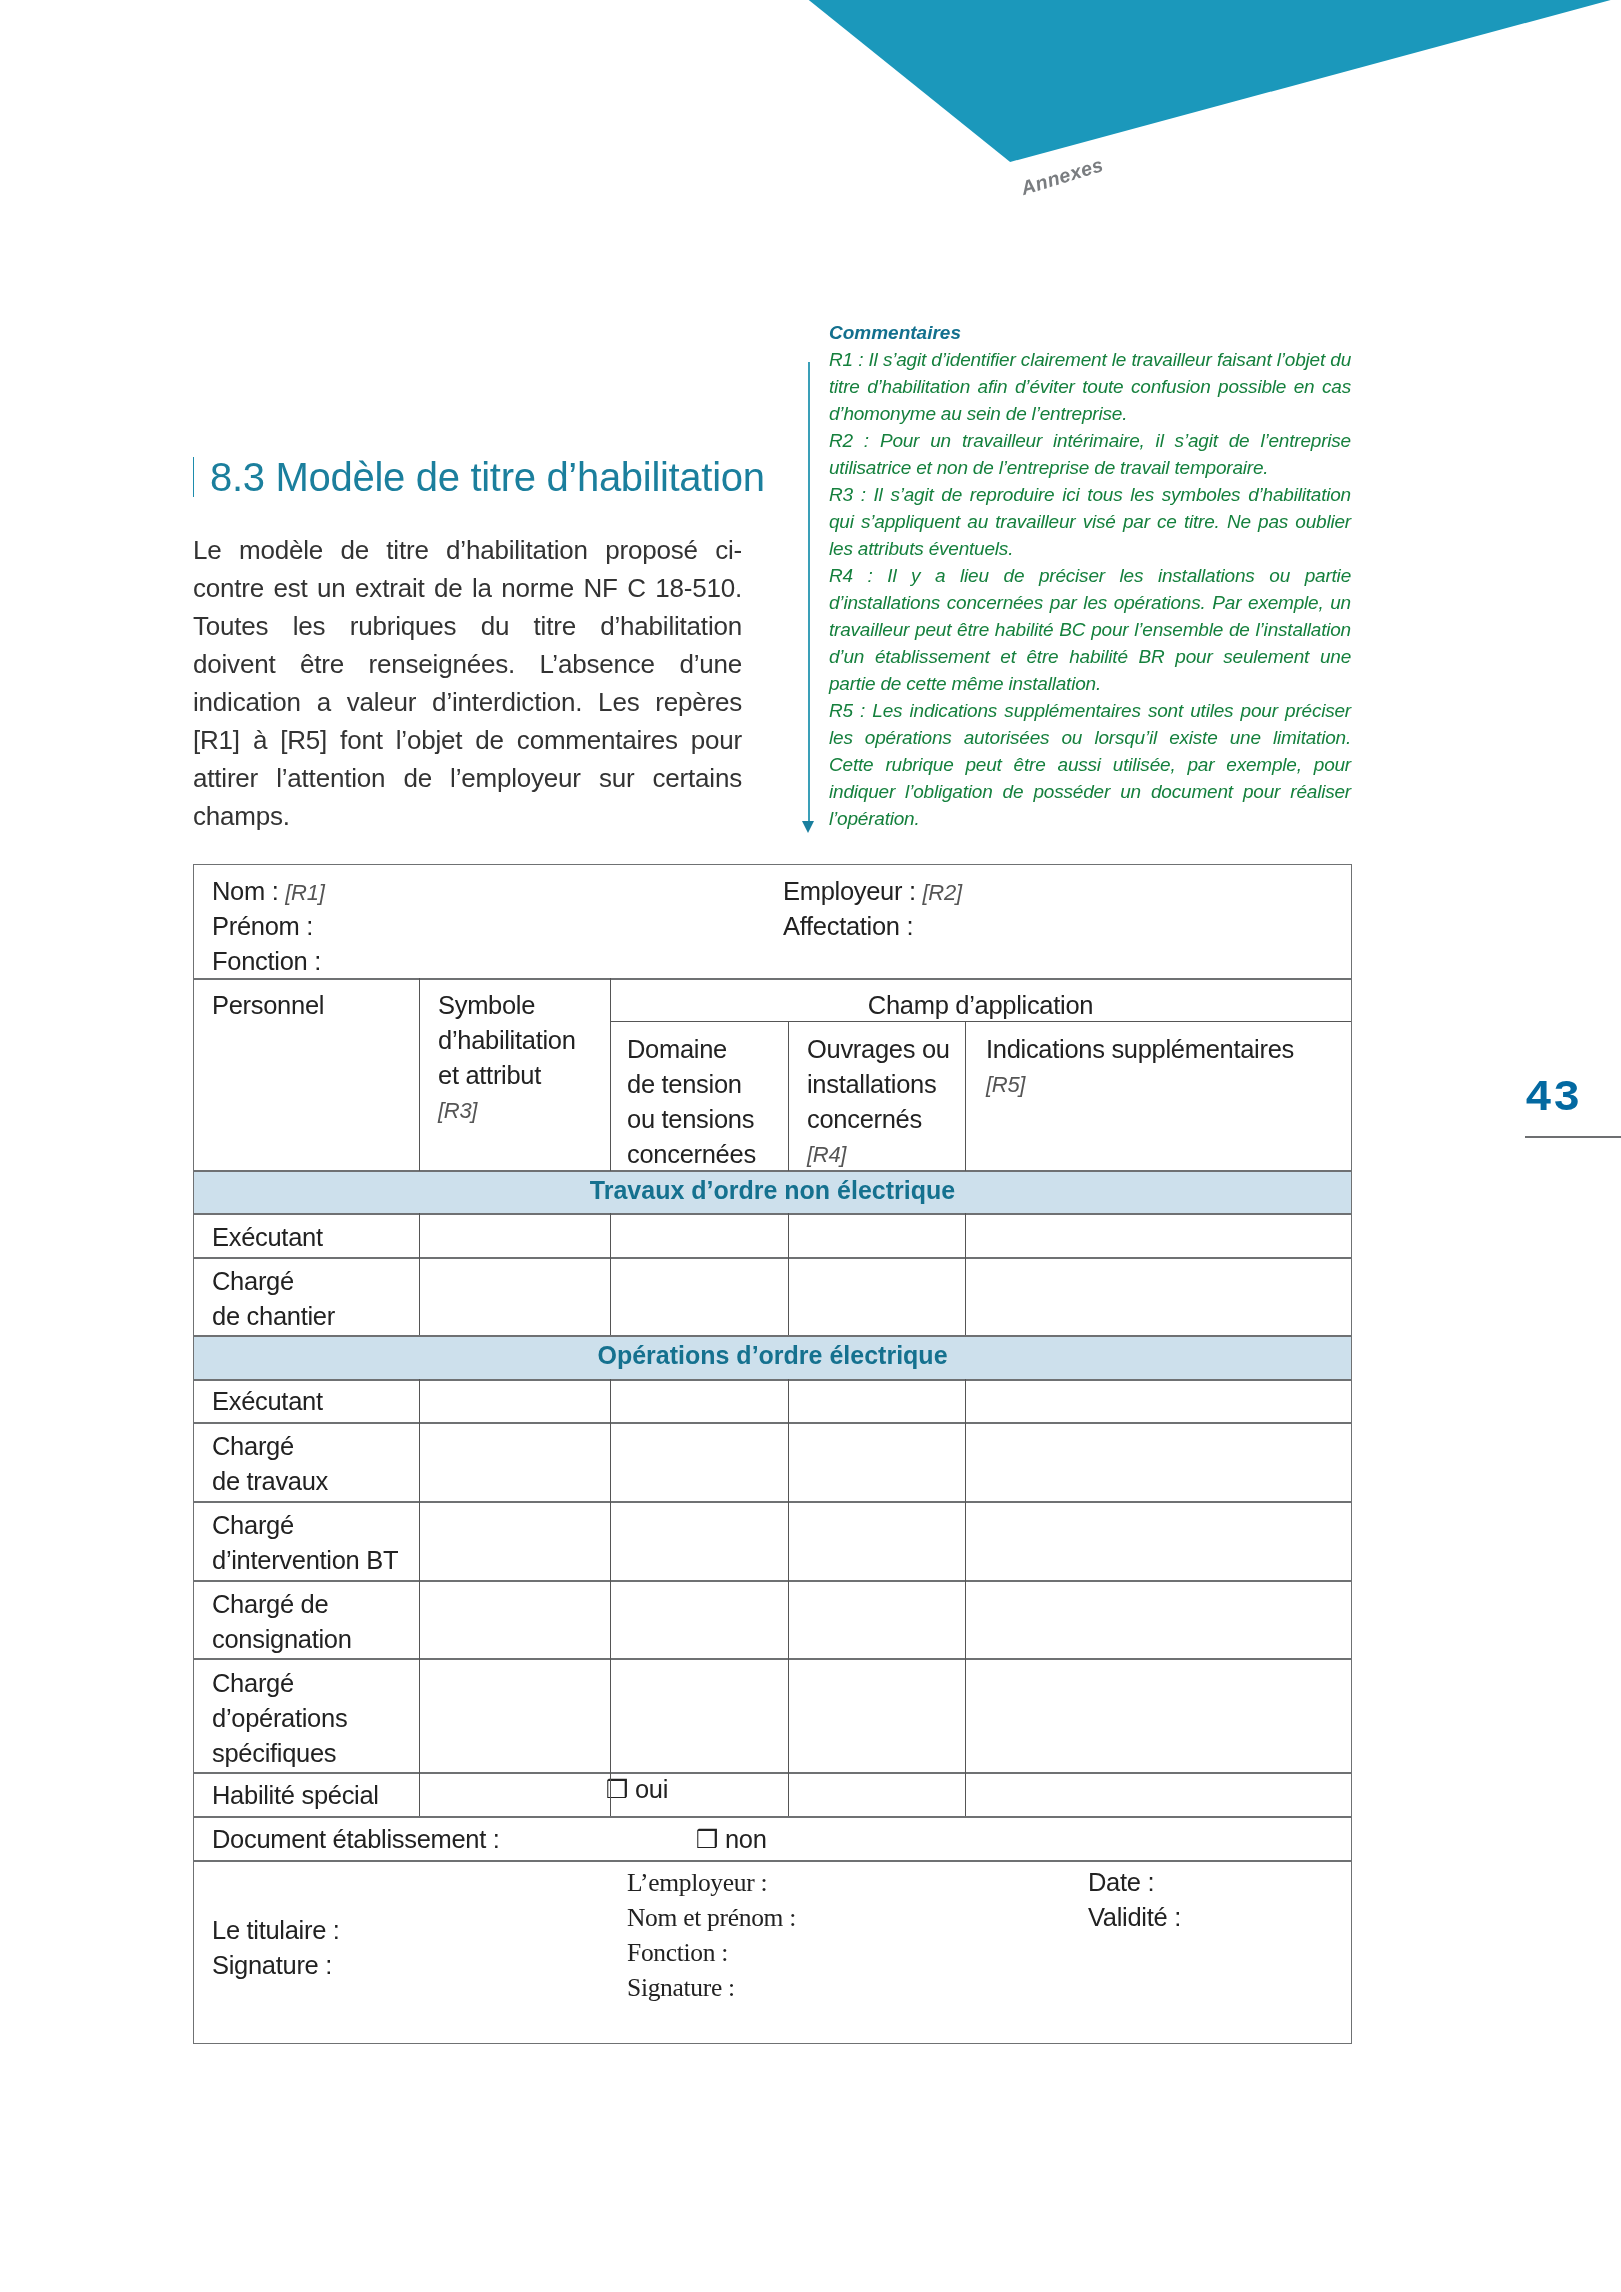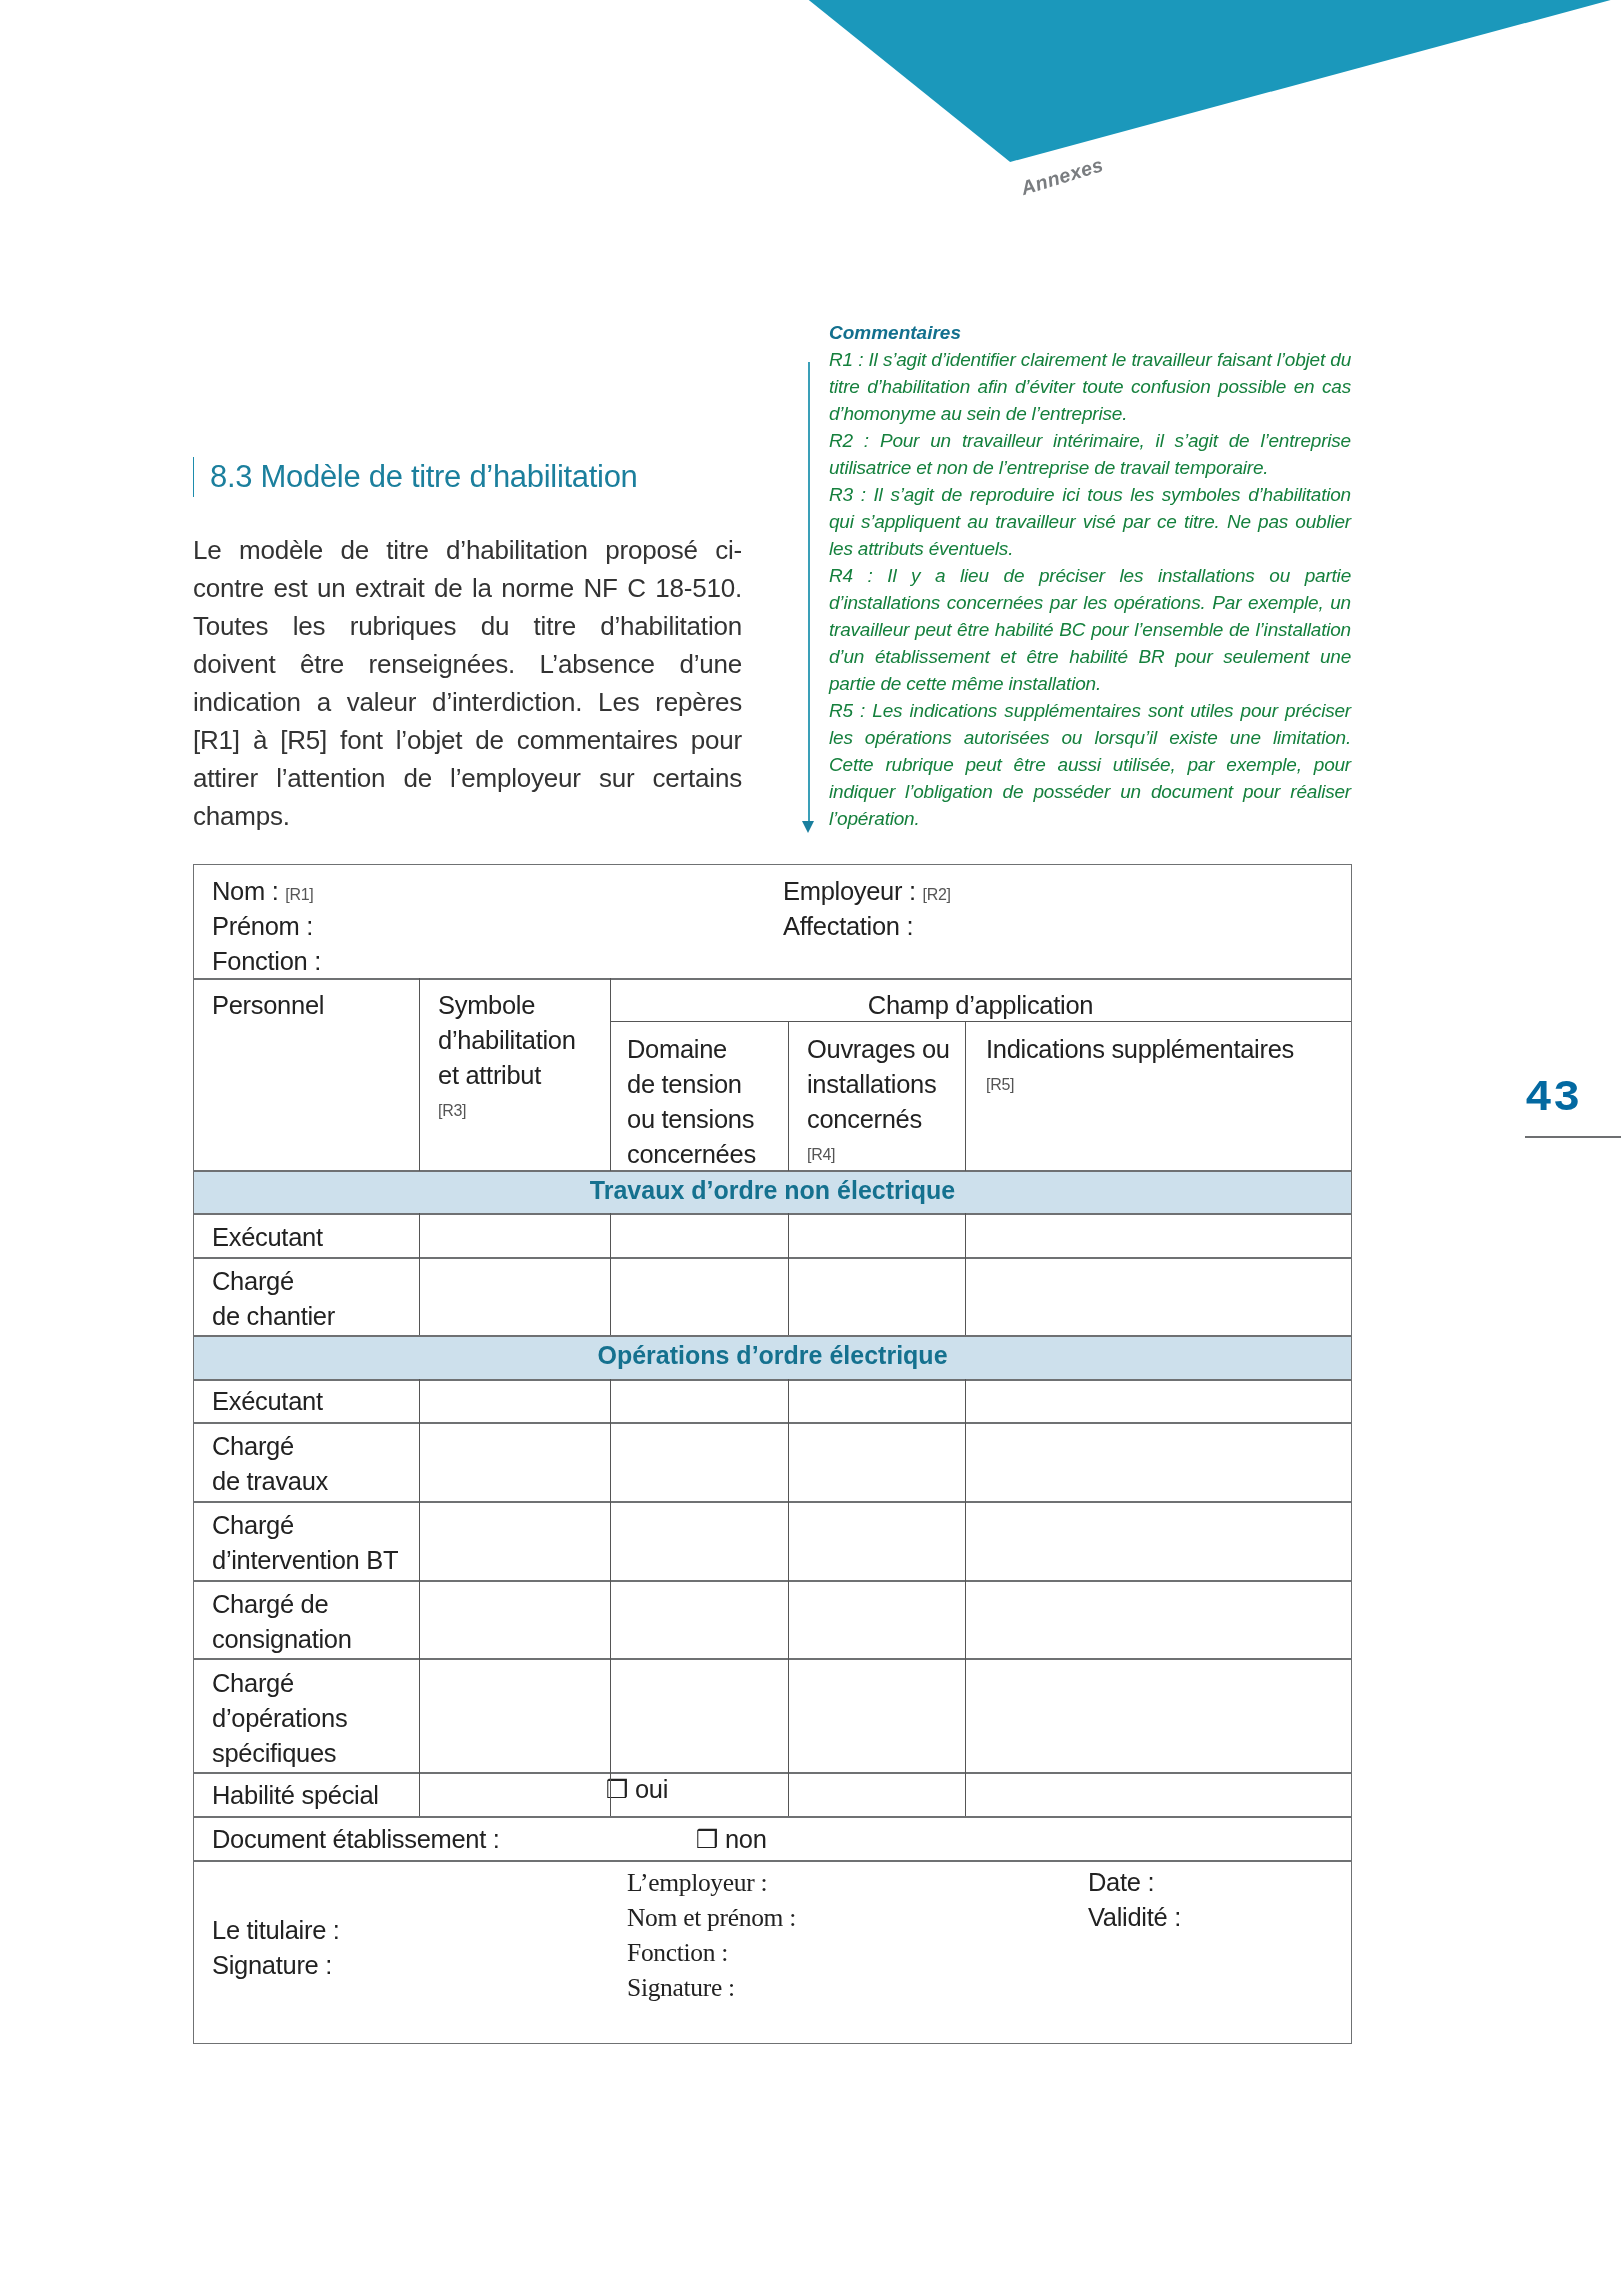--- a/index.html
+++ b/index.html
@@ -12,21 +12,21 @@
   .banner { position: absolute; left: 0; top: 0; width: 1622px; height: 179px; }
   .section-label {
     position: absolute; left: 1025px; top: 177px;
     font-size: 19.7px; font-weight: bold; font-style: italic; color: #7a7d80;
     transform: rotate(-17deg); transform-origin: left bottom;
     letter-spacing: 0.4px;
   }
   .heading {
     position: absolute; left: 193px; top: 457px; height: 40px;
     border-left: 1.8px solid #1d8cad; padding-left: 16px;
-    font-size: 31px; color: #1b7f9d; line-height: 40px; letter-spacing: -0.3px;
+    font-size: 40px; color: #1b7f9d; line-height: 40px; letter-spacing: -0.3px;
   }
   .intro {
     position: absolute; left: 193px; top: 531px; width: 549px;
     font-size: 26px; line-height: 38px; text-align: justify; color: #333;
     letter-spacing: -0.2px;
   }
   .comments {
     position: absolute; left: 829px; top: 319px; width: 522px;
   }
   .comments-title {
@@ -50,21 +50,21 @@
   }
   .page-rule { position: absolute; left: 1525px; top: 1136px; width: 97px; height: 1.8px; background: #6d6f71; }
 
   
   .form { position: absolute; left: 193px; top: 864px; width: 1159px; height: 1180px; border: 1.8px solid #6f7173; box-sizing: border-box; }
   .hline { position: absolute; left: 0; right: 0; height: 1.8px; background: #6f7173; }
   .vline { position: absolute; width: 0.9px; background: #555; }
   .band { position: absolute; left: 0; right: 0; background: #cde0ec; }
   .band-label { position: absolute; left: 0; right: 0; text-align: center; font-size: 25px; font-weight: bold; color: #15718f; }
   .cell-text { position: absolute; font-size: 25.5px; line-height: 35px; color: #222; letter-spacing: -0.3px; }
-  .ref { color: #555; font-size: 16px; }
+  .ref { font-style: italic; color: #555; font-size: 22px; }
   .checkbox-glyph { font-size: 25px; }
 </style>
 </head>
 <body>
 
 <svg class="banner" viewBox="0 0 1811 200" width="1622" height="179">
   <polygon points="903,0 1799,0 1128,181" fill="#1b98bb"></polygon>
 </svg>
 <div class="section-label">Annexes</div>
 

